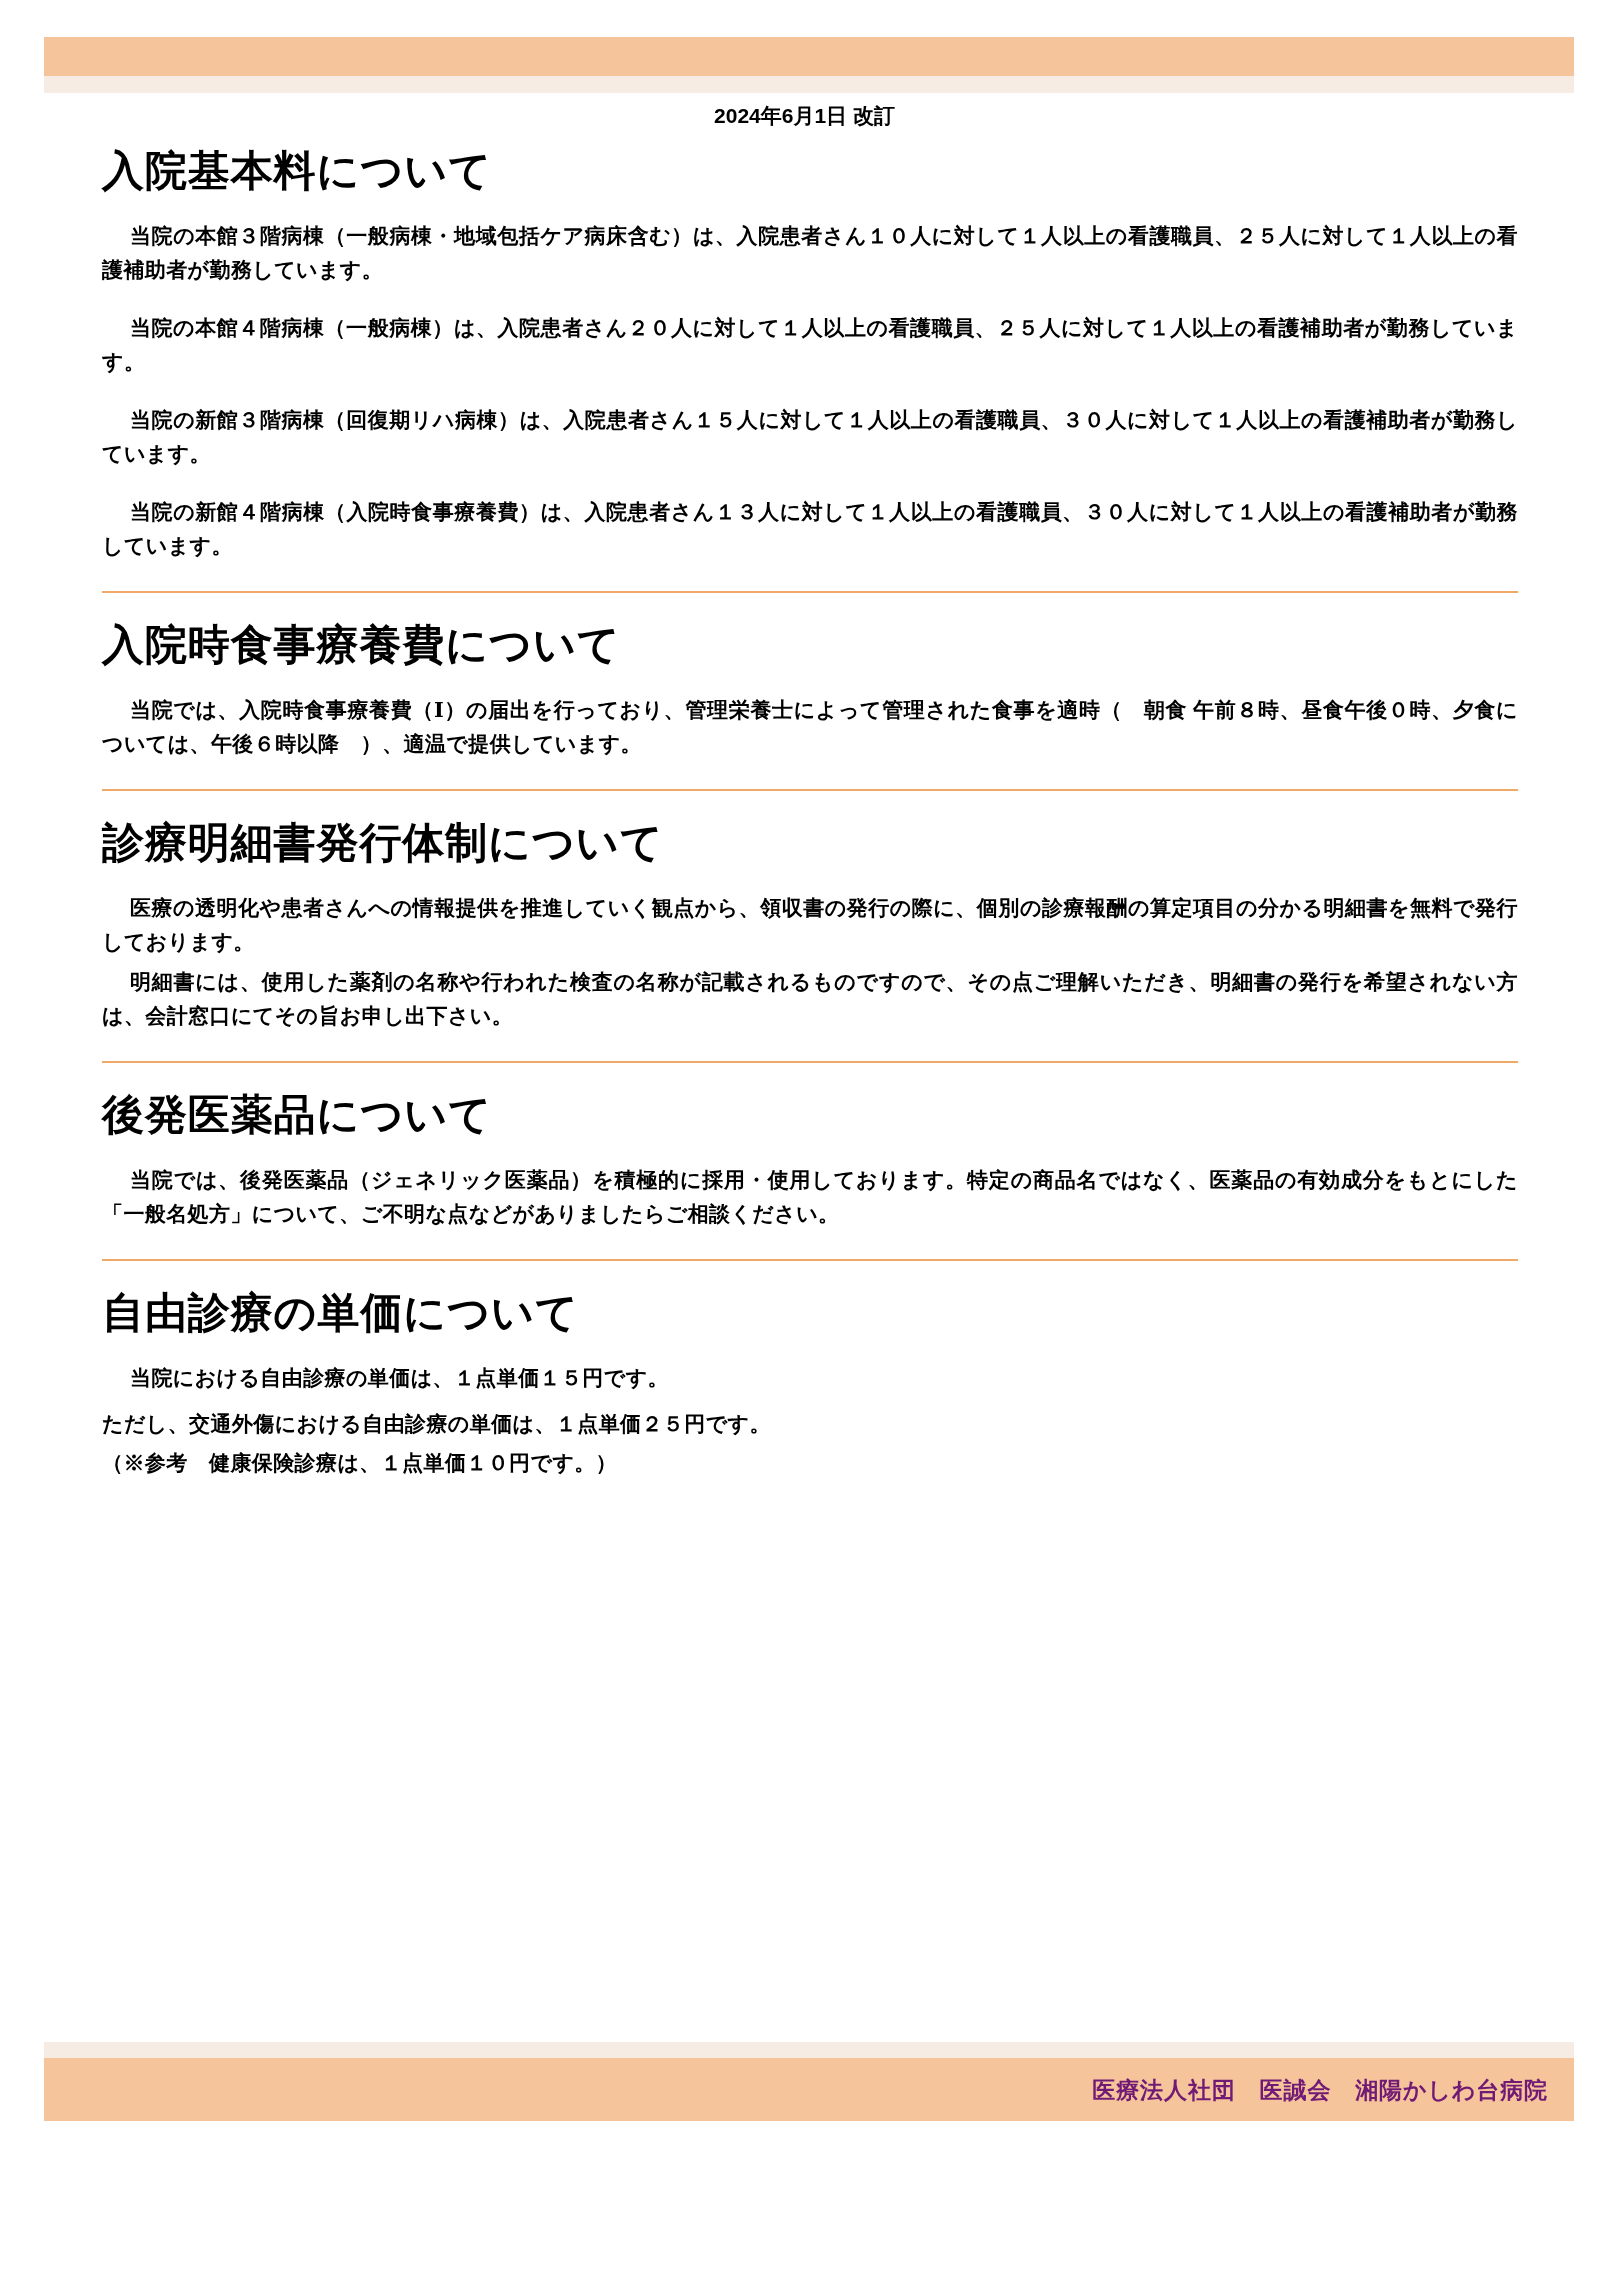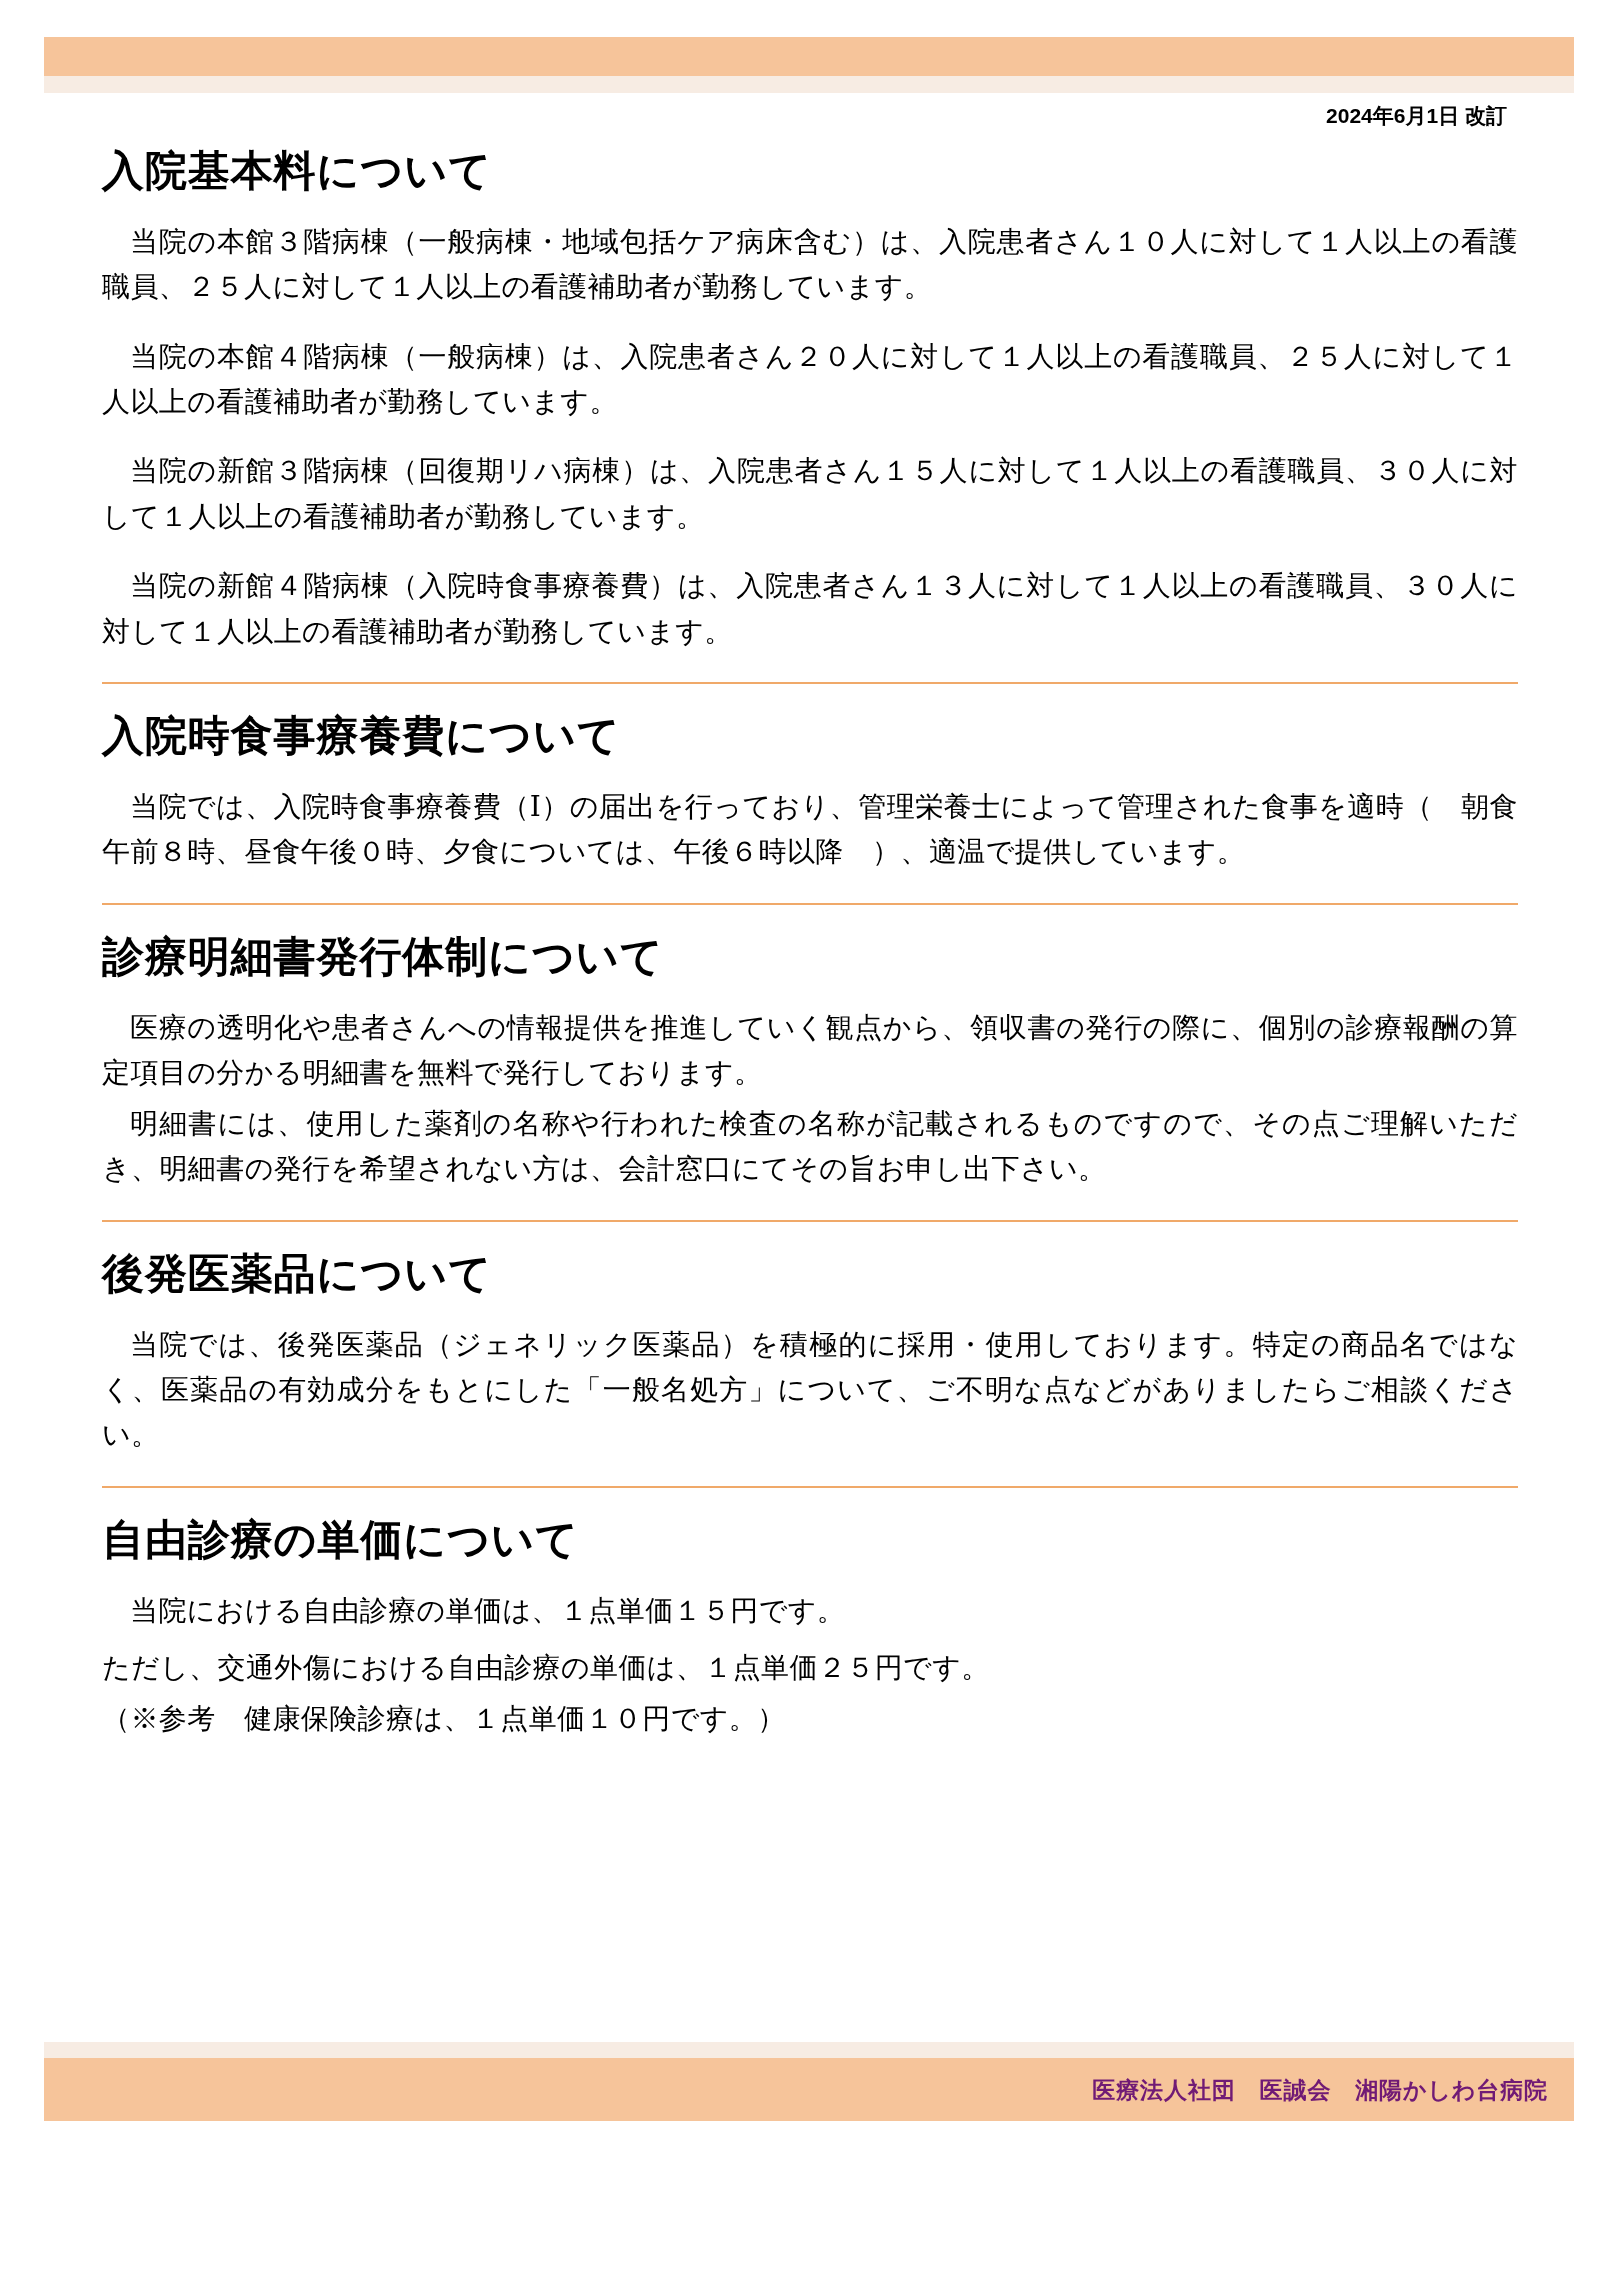--- a/index.html
+++ b/index.html
@@ -72,44 +72,45 @@
 
   
   .content {
     position: absolute;
     left: 102px;
     top: 102px;
     width: 1416px;
   }
 
   .revision {
-    text-align: right;
+    text-align: center;
     font-family: "Liberation Sans", sans-serif;
     font-size: 21px;
     font-weight: bold;
     color: #000;
     margin-bottom: 13px;
     padding-right: 11px;
   }
 
   h1.section-title {
     font-family: "Liberation Serif", serif;
     font-size: 42px;
     font-weight: bold;
     margin: 0 0 20px 0;
     letter-spacing: 0.9px;
   }
 
   p.para {
-    font-size: 28px;
+    font-size: 21px;
     line-height: 1.62;
     margin: 0 0 24px 0;
     text-align: justify;
     text-justify: inter-ideograph;
     letter-spacing: 0.4px;
+    font-weight: bold;
   }
   p.para.indent {
     text-indent: 28px;
   }
   p.para.tight {
     margin-bottom: 5.5px;
     margin-top: 12px;
   }
   p.para.last {
     margin-bottom: 0;

